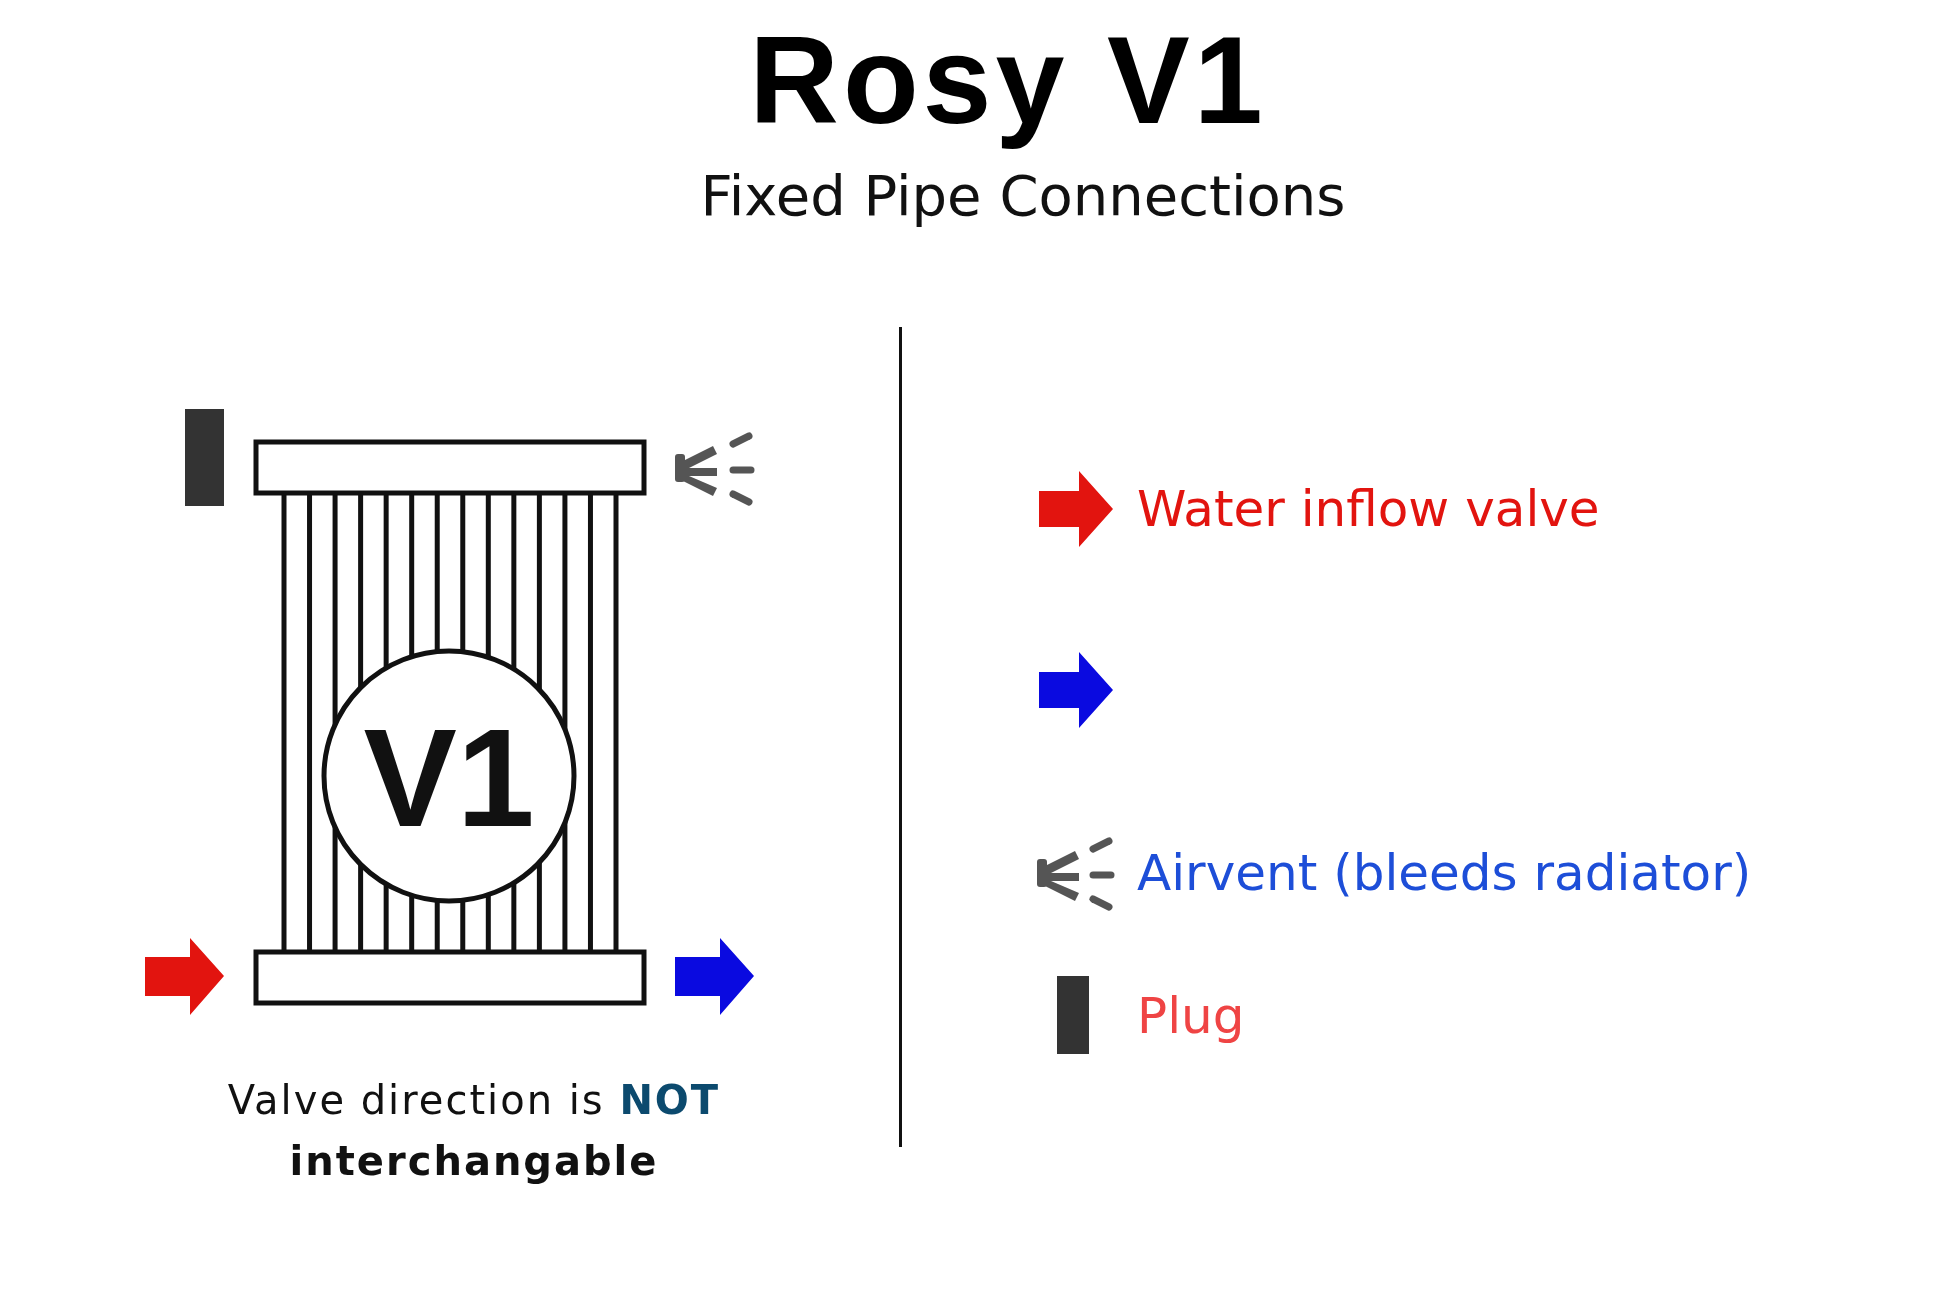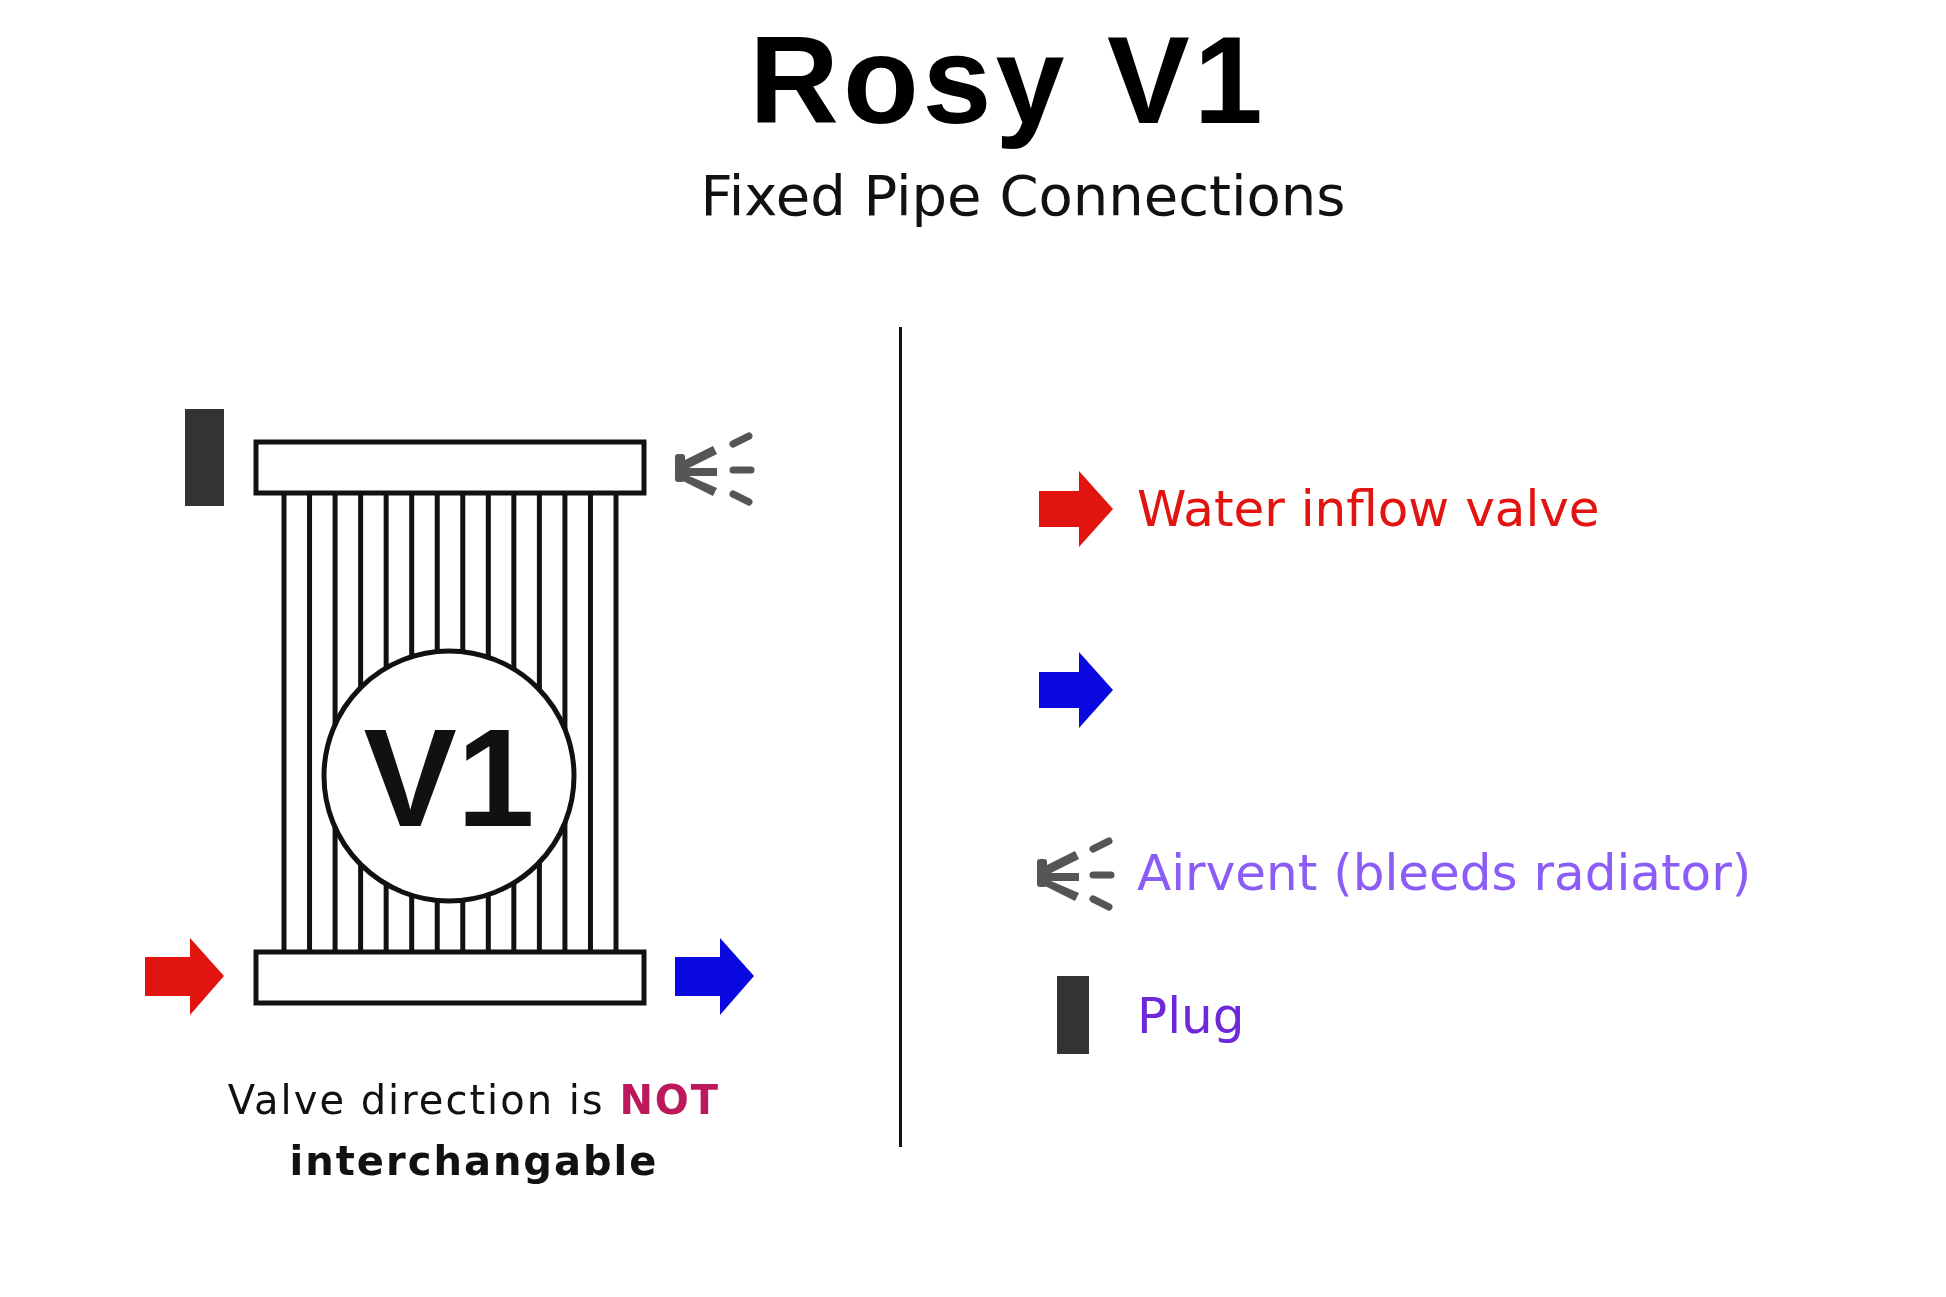--- a/index.html
+++ b/index.html
@@ -3,21 +3,21 @@
 <meta charset="utf-8">
 <style>
   html, body { margin:0; padding:0; background:#ffffff; }
   body { width:1946px; height:1297px; position:relative; overflow:hidden; font-family:"DejaVu Sans", sans-serif; color:#111; }
   .abs { position:absolute; }
   #title { left:0; width:2016px; top:18px; text-align:center; font-family:"Liberation Sans", sans-serif; font-weight:bold; font-size:124px; letter-spacing:4px; color:#000; line-height:1; }
   #subtitle { left:0; width:2046px; top:168px; text-align:center; font-family:"DejaVu Sans", sans-serif; font-size:56px; color:#111; line-height:1; }
   #divider { left:899px; top:327px; width:3px; height:820px; background:#111; }
   #diagram { left:0; top:300px; width:900px; height:780px; }
   .caption { left:0; width:948px; text-align:center; font-size:40px; letter-spacing:2px; color:#111; line-height:1; }
-  .caption .not { color:#be185d; font-weight:bold; }
+  .caption .not { color:#0c4a6e; font-weight:bold; }
   .legend-row { left:1030px; height:80px; display:flex; align-items:center;justify-content:center; }
   .legend-icon { width:90px; height:80px; display:flex; align-items:center; justify-content:center; }
   .legend-label { margin-left:17px; font-size:50px; line-height:1; white-space:nowrap; }
 </style>
 </head>
 <body>
 
 <div id="title" class="abs">Rosy V1</div>
 <div id="subtitle" class="abs">Fixed Pipe Connections</div>
 
@@ -89,23 +89,23 @@
 <div class="abs legend-row" style="top:833px;">
   <span class="legend-icon">
     <svg width="80" height="76" viewBox="0 0 80 76">
       <rect x="2" y="24" width="10" height="28" rx="3" fill="#555"></rect>
       <polygon points="8,32 40,16 44,24 16,38 44,38 44,46 16,46 44,58 40,66 8,50" fill="#555"></polygon>
       <line x1="58" y1="14" x2="74" y2="6" stroke="#555" stroke-width="7" stroke-linecap="round"></line>
       <line x1="58" y1="40" x2="76" y2="40" stroke="#555" stroke-width="7" stroke-linecap="round"></line>
       <line x1="58" y1="64" x2="74" y2="72" stroke="#555" stroke-width="7" stroke-linecap="round"></line>
     </svg>
   </span>
-  <span class="legend-label" style="color:#8b5cf6;">Airvent (bleeds radiator)</span>
+  <span class="legend-label" style="color:#1d4ed8;">Airvent (bleeds radiator)</span>
 </div>
 
 <div class="abs legend-row" style="top:976px;">
   <span class="legend-icon">
     <svg width="40" height="80" viewBox="0 0 40 80">
         <rect x="2" y="0" width="32" height="78" fill="#333"></rect>
       </svg>
   </span>
-  <span class="legend-label" style="color:#6d28d9;">Plug</span>
+  <span class="legend-label" style="color:#ef4444;">Plug</span>
 </div>
 
 </body></html>

